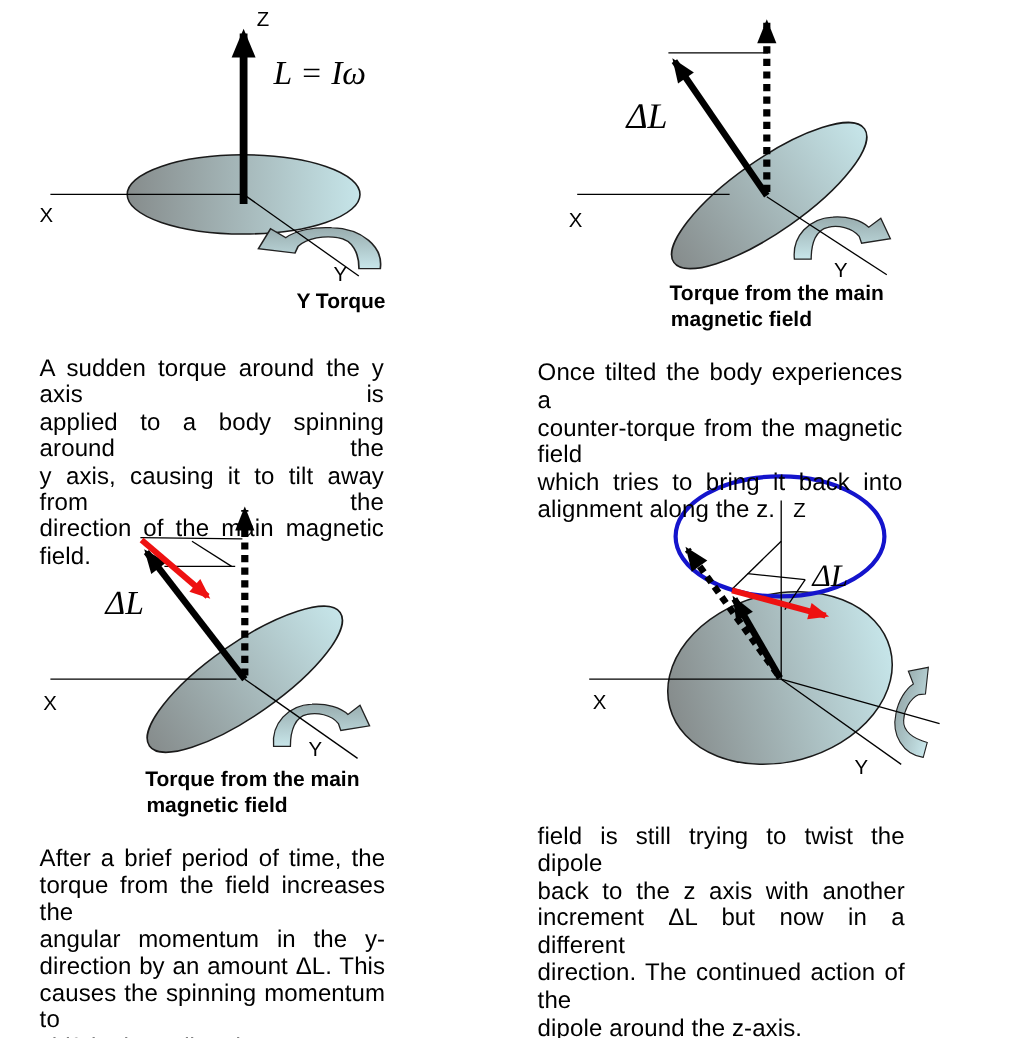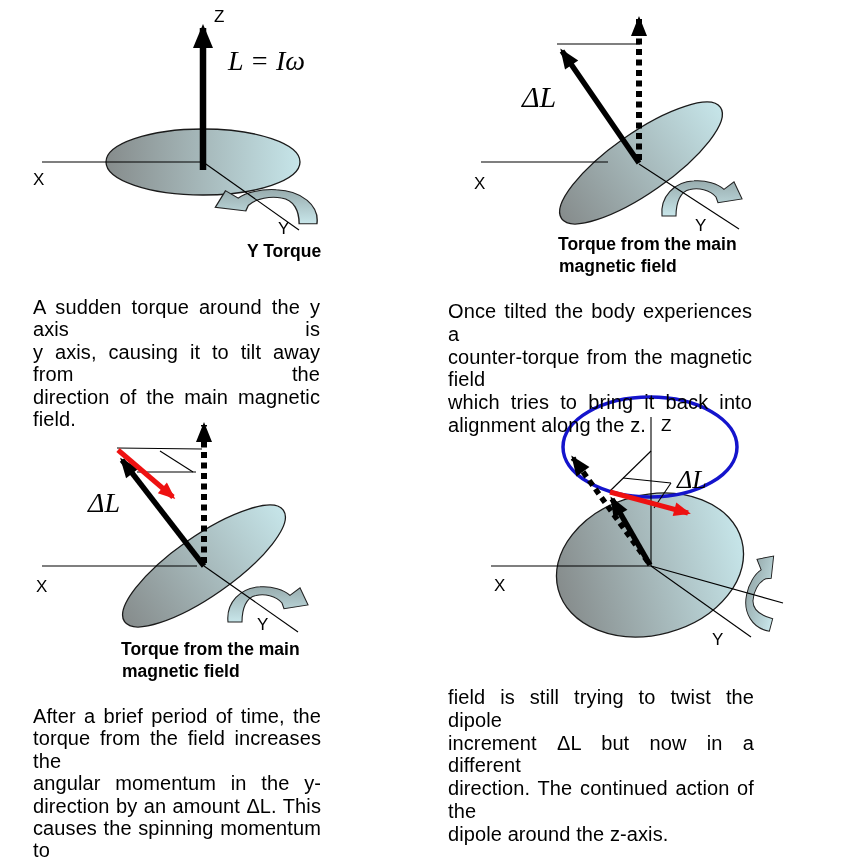--- a/index.html
+++ b/index.html
@@ -122,20 +122,21 @@
       <line x1="610" y1="492" x2="688" y2="513" stroke="#ee1111" stroke-width="5" marker-end="url(#ar)"></line>
       <text x="661" y="431" class="ax-label">Z</text>
       <text x="677" y="488" class="serif-label" font-size="26">ΔL</text>
       <text x="494" y="591" class="ax-label">X</text>
       <text x="712" y="645" class="ax-label" font-size="16">Y</text>
     </g>
   </svg>
 
   <div class="caption lh-a" style="left:33px;top:296px;width:287px;">
       <div class="cap-line">A sudden torque around the y axis is</div>
+      <div class="cap-line">applied to a body spinning around the</div>
       <div class="cap-line">y axis, causing it to tilt away from the</div>
       <div class="cap-line cap-last">direction of the main magnetic field.</div>
     </div>
 
   <div class="caption lh-b" style="left:448px;top:300px;width:304px;">
       <div class="cap-line">Once tilted the body experiences a</div>
       <div class="cap-line">counter-torque from the magnetic field</div>
       <div class="cap-line">which tries to bring it back into</div>
       <div class="cap-line cap-last">alignment along the z.</div>
     </div>
@@ -144,18 +145,19 @@
       <div class="cap-line">After a brief period of time, the</div>
       <div class="cap-line">torque from the field increases the</div>
       <div class="cap-line">angular momentum in the y-</div>
       <div class="cap-line">direction by an amount ΔL.  This</div>
       <div class="cap-line">causes the spinning momentum to</div>
       <div class="cap-line cap-last">shift in the y direction.</div>
     </div>
 
   <div class="caption lh-b" style="left:448px;top:686px;width:306px;">
       <div class="cap-line">field is still trying to twist the dipole</div>
+      <div class="cap-line">back to the z axis with another</div>
       <div class="cap-line">increment ΔL but now in a different</div>
       <div class="cap-line">direction. The continued action of the</div>
       <div class="cap-line cap-last">dipole around the z-axis.</div>
     </div>
 
 </div>
 
 </body></html>

